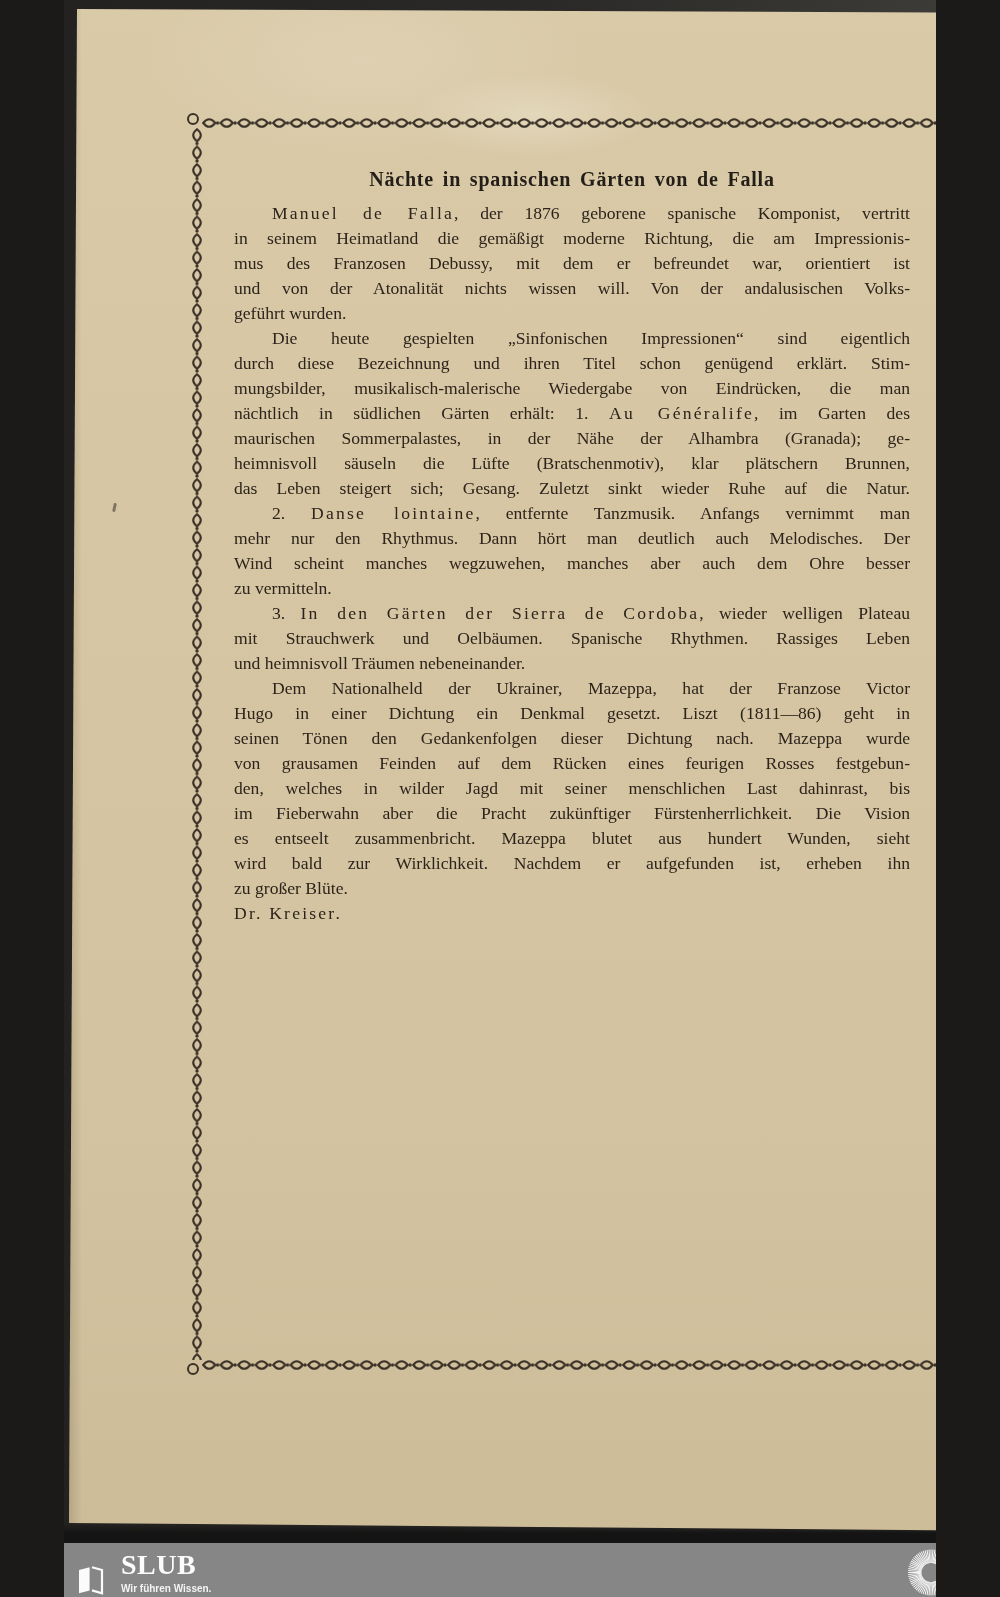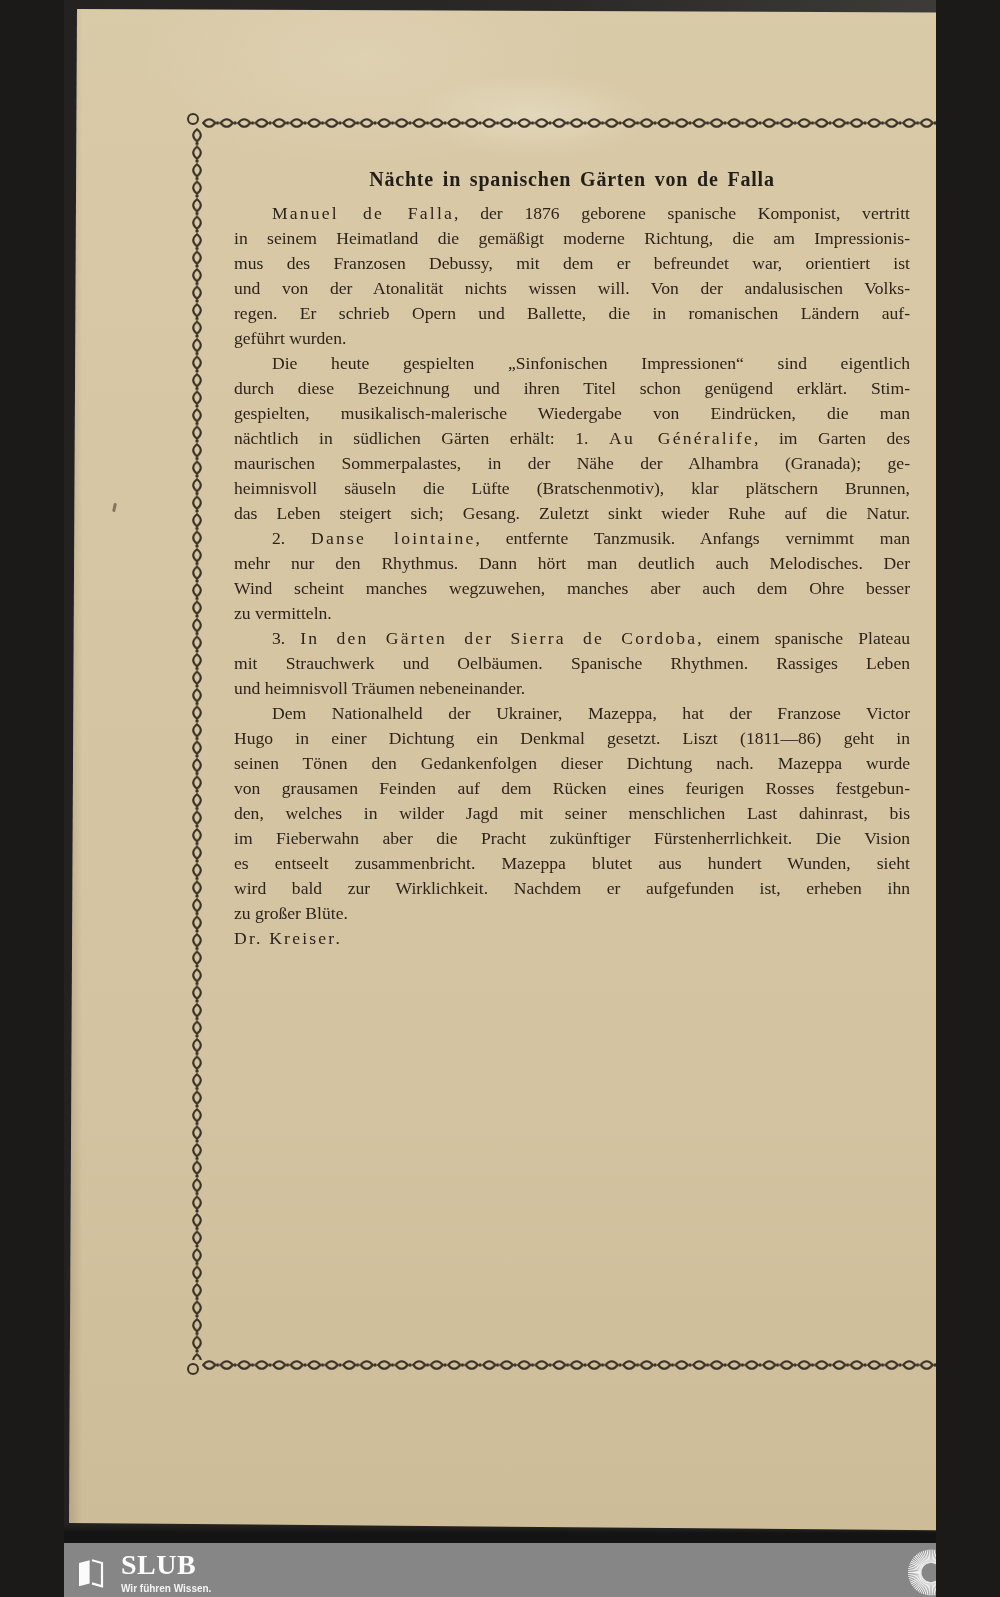--- a/index.html
+++ b/index.html
@@ -54,21 +54,21 @@
   .sp{letter-spacing:2.2px;}
   
   .hole{position:absolute;border-radius:50%;
     background:radial-gradient(circle at 46% 46%, #42403c 0 58%, rgba(62,60,56,.75) 70%, rgba(62,60,56,0) 76%);}
   .hole1{left:894px;top:484px;width:47px;height:45px;}
   .hole2{left:896px;top:1012px;width:48px;height:48px;}
   .stray{position:absolute;left:49px;top:503px;width:3px;height:9px;border-radius:2px;
     background:rgba(60,50,40,.55);transform:rotate(12deg);}
   
   .footer{position:absolute;left:0;top:1543px;width:1000px;height:54px;background:var(--footer_bg);}
-  .slub{position:absolute;left:13px;top:8px;display:flex;align-items:center;}
+  .slub{position:absolute;left:13px;top:8px;display:flex;align-items:flex-end;}
   .slub-text{margin-left:17px;}
   .slub-name{font-family:"Liberation Serif",serif;font-weight:700;font-size:28px;line-height:27px;
     color:#fcfcfc;letter-spacing:.5px;}
   .slub-tagline{font-family:"Liberation Sans",sans-serif;font-weight:700;font-size:10px;line-height:13px;
     color:#f4f4f4;margin-top:4px;}
   .partner{position:absolute;left:843px;top:5px;display:flex;align-items:flex-start;}
   .partner-text{margin-left:13px;margin-top:13px;font-family:Liberation Serif, serif;
     font-size:21px;line-height:15px;color:#d9d9d9;letter-spacing:.3px;}
 </style>
 </head>
@@ -120,34 +120,33 @@
       <div class="corner c-bl"></div>
       <div class="corner c-br"></div>
     </div>
 
     <div class="textcol">
         <div class="heading">Nächte in spanischen Gärten von de Falla</div>
         <div class="line indent"><span class="sp">Manuel de Falla</span><span>, der 1876 geborene spanische Komponist, vertritt</span></div>
         <div class="line"><span>in seinem Heimatland die gemäßigt moderne Richtung, die am Impressionis-</span></div>
         <div class="line"><span>mus des Franzosen Debussy, mit dem er befreundet war, orientiert ist</span></div>
         <div class="line"><span>und von der Atonalität nichts wissen will. Von der andalusischen Volks-</span></div>
-        <div class="line"><span>regen. Er schrieb Opern und Ballette, die in romanischen Ländern auf-</span></div>
         <div class="line last"><span>geführt wurden.</span></div>
         <div class="line indent"><span>Die heute gespielten „Sinfonischen Impressionen“ sind eigentlich</span></div>
         <div class="line"><span>durch diese Bezeichnung und ihren Titel schon genügend erklärt. Stim-</span></div>
-        <div class="line"><span>gespielten, musikalisch-malerische Wiedergabe von Eindrücken, die man</span></div>
+        <div class="line"><span>mungsbilder, musikalisch-malerische Wiedergabe von Eindrücken, die man</span></div>
         <div class="line"><span>nächtlich in südlichen Gärten erhält: 1. </span><span class="sp">Au Généralife</span><span>, im Garten des</span></div>
         <div class="line"><span>maurischen Sommerpalastes, in der Nähe der Alhambra (Granada); ge-</span></div>
         <div class="line"><span>heimnisvoll säuseln die Lüfte (Bratschenmotiv), klar plätschern Brunnen,</span></div>
         <div class="line"><span>das Leben steigert sich; Gesang. Zuletzt sinkt wieder Ruhe auf die Natur.</span></div>
         <div class="line indent"><span>2. </span><span class="sp">Danse lointaine</span><span>, entfernte Tanzmusik. Anfangs vernimmt man</span></div>
         <div class="line"><span>mehr nur den Rhythmus. Dann hört man deutlich auch Melodisches. Der</span></div>
         <div class="line"><span>Wind scheint manches wegzuwehen, manches aber auch dem Ohre besser</span></div>
         <div class="line last"><span>zu vermitteln.</span></div>
-        <div class="line indent"><span>3. </span><span class="sp">In den Gärten der Sierra de Cordoba</span><span>, einem spanische Plateau</span></div>
+        <div class="line indent"><span>3. </span><span class="sp">In den Gärten der Sierra de Cordoba</span><span>, wieder welligen Plateau</span></div>
         <div class="line"><span>mit Strauchwerk und Oelbäumen. Spanische Rhythmen. Rassiges Leben</span></div>
         <div class="line last"><span>und heimnisvoll Träumen nebeneinander.</span></div>
         <div class="line indent"><span>Dem Nationalheld der Ukrainer, Mazeppa, hat der Franzose Victor</span></div>
         <div class="line"><span>Hugo in einer Dichtung ein Denkmal gesetzt. Liszt (1811—86) geht in</span></div>
         <div class="line"><span>seinen Tönen den Gedankenfolgen dieser Dichtung nach. Mazeppa wurde</span></div>
         <div class="line"><span>von grausamen Feinden auf dem Rücken eines feurigen Rosses festgebun-</span></div>
         <div class="line"><span>den, welches in wilder Jagd mit seiner menschlichen Last dahinrast, bis</span></div>
         <div class="line"><span>im Fieberwahn aber die Pracht zukünftiger Fürstenherrlichkeit. Die Vision</span></div>
         <div class="line"><span>es entseelt zusammenbricht. Mazeppa blutet aus hundert Wunden, sieht</span></div>
         <div class="line"><span>wird bald zur Wirklichkeit. Nachdem er aufgefunden ist, erheben ihn</span></div>

